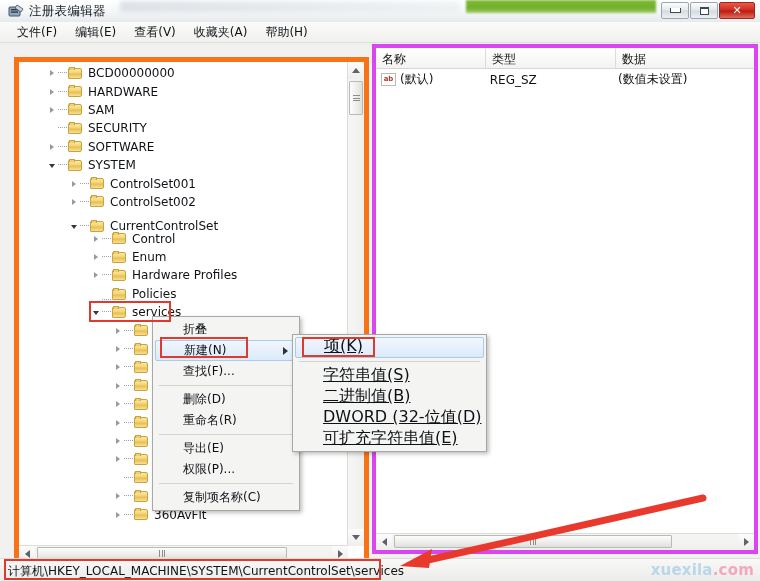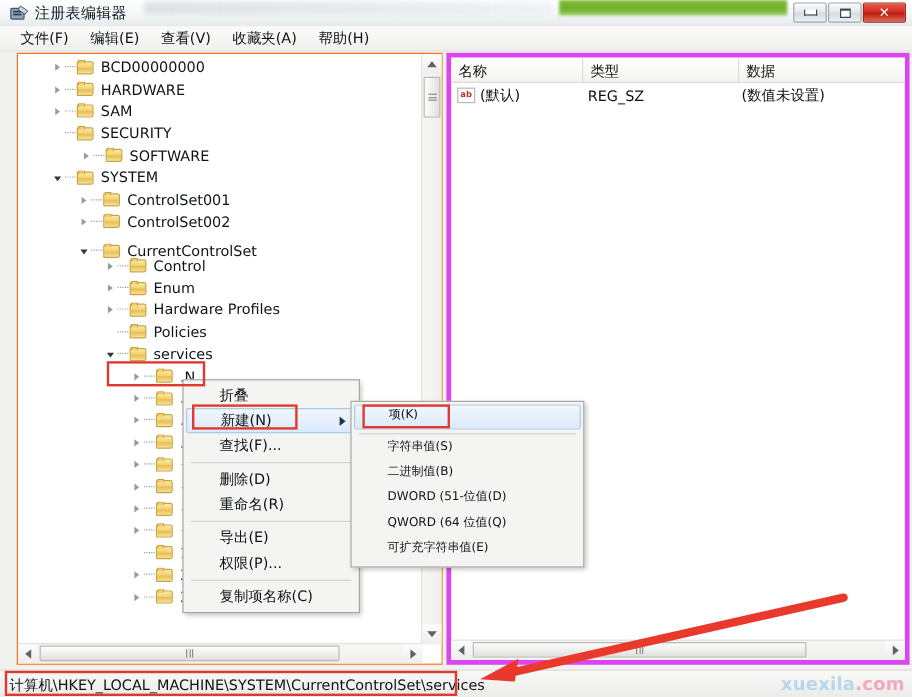--- a/index.html
+++ b/index.html
@@ -59,22 +59,22 @@
   }
   .menubar .mi{
     padding:2px 9px;font-size:12px;color:#101418;white-space:nowrap;cursor:default;
   }
 
   
   .pane-host{
     position:absolute;left:0;top:43px;width:760px;height:515px;background:#f1f1ef;
   }
   .tree-pane{
-    position:absolute;left:14px;top:1px;width:355px;height:510px;
-    background:#ffffff;border:1px solid #f97316;box-sizing:border-box;overflow:hidden;padding-left:24px;
+    position:absolute;left:14px;top:14px;width:355px;height:510px;
+    background:#ffffff;border:5px solid #f97316;box-sizing:border-box;overflow:hidden;padding-left:24px;
   }
   .list-pane{
     position:absolute;left:372px;top:1px;width:386px;height:510px;
     background:#ffffff;border:4px solid #d946ef;box-sizing:border-box;overflow:hidden;
   }
   .splitter{
     position:absolute;left:369px;top:1px;width:3px;height:510px;background:#f1f1ef;
   }
 
   
@@ -184,22 +184,22 @@
   .ctx .arr{
     position:absolute;right:8px;top:50%;margin-top:-4px;
     width:0;height:0;border-left:5px solid #2c343b;border-top:4px solid transparent;border-bottom:4px solid transparent;
   }
   .submenu{
     position:absolute;left:292px;top:334px;width:195px;
     background:#f4f4f2;border:1px solid #a7a7a3;box-shadow:2px 2px 4px rgba(0,0,0,.25);
     padding:2px 0;box-sizing:border-box;z-index:41;
   }
   .submenu .it{
-    height:21px;display:flex;align-items:flex-start;padding-left:30px;
-    font-size:10px;color:#0e1216;white-space:nowrap;box-sizing:border-box;
+    height:21px;display:flex;align-items:flex-end;padding-left:30px;
+    font-size:16px;color:#0e1216;white-space:nowrap;box-sizing:border-box;text-decoration:underline;
   }
   .submenu .it.sel{
     background:linear-gradient(to bottom,#f0f6fd,#dbeafb);
     border:1px solid #a9cbe8;border-radius:2px;margin:0 2px;padding-left:28px;
   }
   .submenu .sep{height:1px;background:#d2d2ce;margin:3px 6px;}
 
   
   .statusbar{
     position:absolute;left:0;top:558px;width:760px;height:23px;
@@ -288,21 +288,21 @@
           </div>
           <div class="trow">
             <div class="tw" style="padding-left: 26px;">
               <span class="exp "></span>
               <span class="dots"></span>
               <span class="folder"></span>
               <span class="tlabel">SECURITY</span>
             </div>
           </div>
           <div class="trow">
-            <div class="tw" style="padding-left: 26px; margin-left: 24px;">
+            <div class="tw" style="padding-left: 26px;">
               <span class="exp closed"></span>
               <span class="dots"></span>
               <span class="folder"></span>
               <span class="tlabel">SOFTWARE</span>
             </div>
           </div>
           <div class="trow">
             <div class="tw" style="padding-left: 26px;">
               <span class="exp open"></span>
               <span class="dots"></span>
@@ -352,21 +352,21 @@
           </div>
           <div class="trow">
             <div class="tw" style="padding-left: 70px;">
               <span class="exp closed"></span>
               <span class="dots"></span>
               <span class="folder"></span>
               <span class="tlabel">Hardware Profiles</span>
             </div>
           </div>
           <div class="trow">
-            <div class="tw" style="padding-left: 70px;">
+            <div class="tw" style="padding-left: 70px; align-items: flex-end;">
               <span class="exp "></span>
               <span class="dots"></span>
               <span class="folder"></span>
               <span class="tlabel">Policies</span>
             </div>
           </div>
           <div class="trow">
             <div class="tw" style="padding-left: 70px;">
               <span class="exp open"></span>
               <span class="dots"></span>
@@ -567,24 +567,21 @@
         <span>项(K)</span>
       </div>
       <div class="sep"></div>
       <div class="it">
         <span>字符串值(S)</span>
       </div>
       <div class="it">
         <span>二进制值(B)</span>
       </div>
       <div class="it">
-        <span>DWORD (51-位值(D)</span>
-      </div>
-      <div class="it">
-        <span>QWORD (64 位值(Q)</span>
+        <span>DWORD (32-位值(D)</span>
       </div>
       <div class="it">
         <span>可扩充字符串值(E)</span>
       </div>
     </div>
 
   <div class="statusbar">
     <div class="status-text">计算机\HKEY_LOCAL_MACHINE\SYSTEM\CurrentControlSet\services</div>
     <div class="watermark">
       <span class="wm-a">xuexila</span><span class="wm-b">.com</span>

